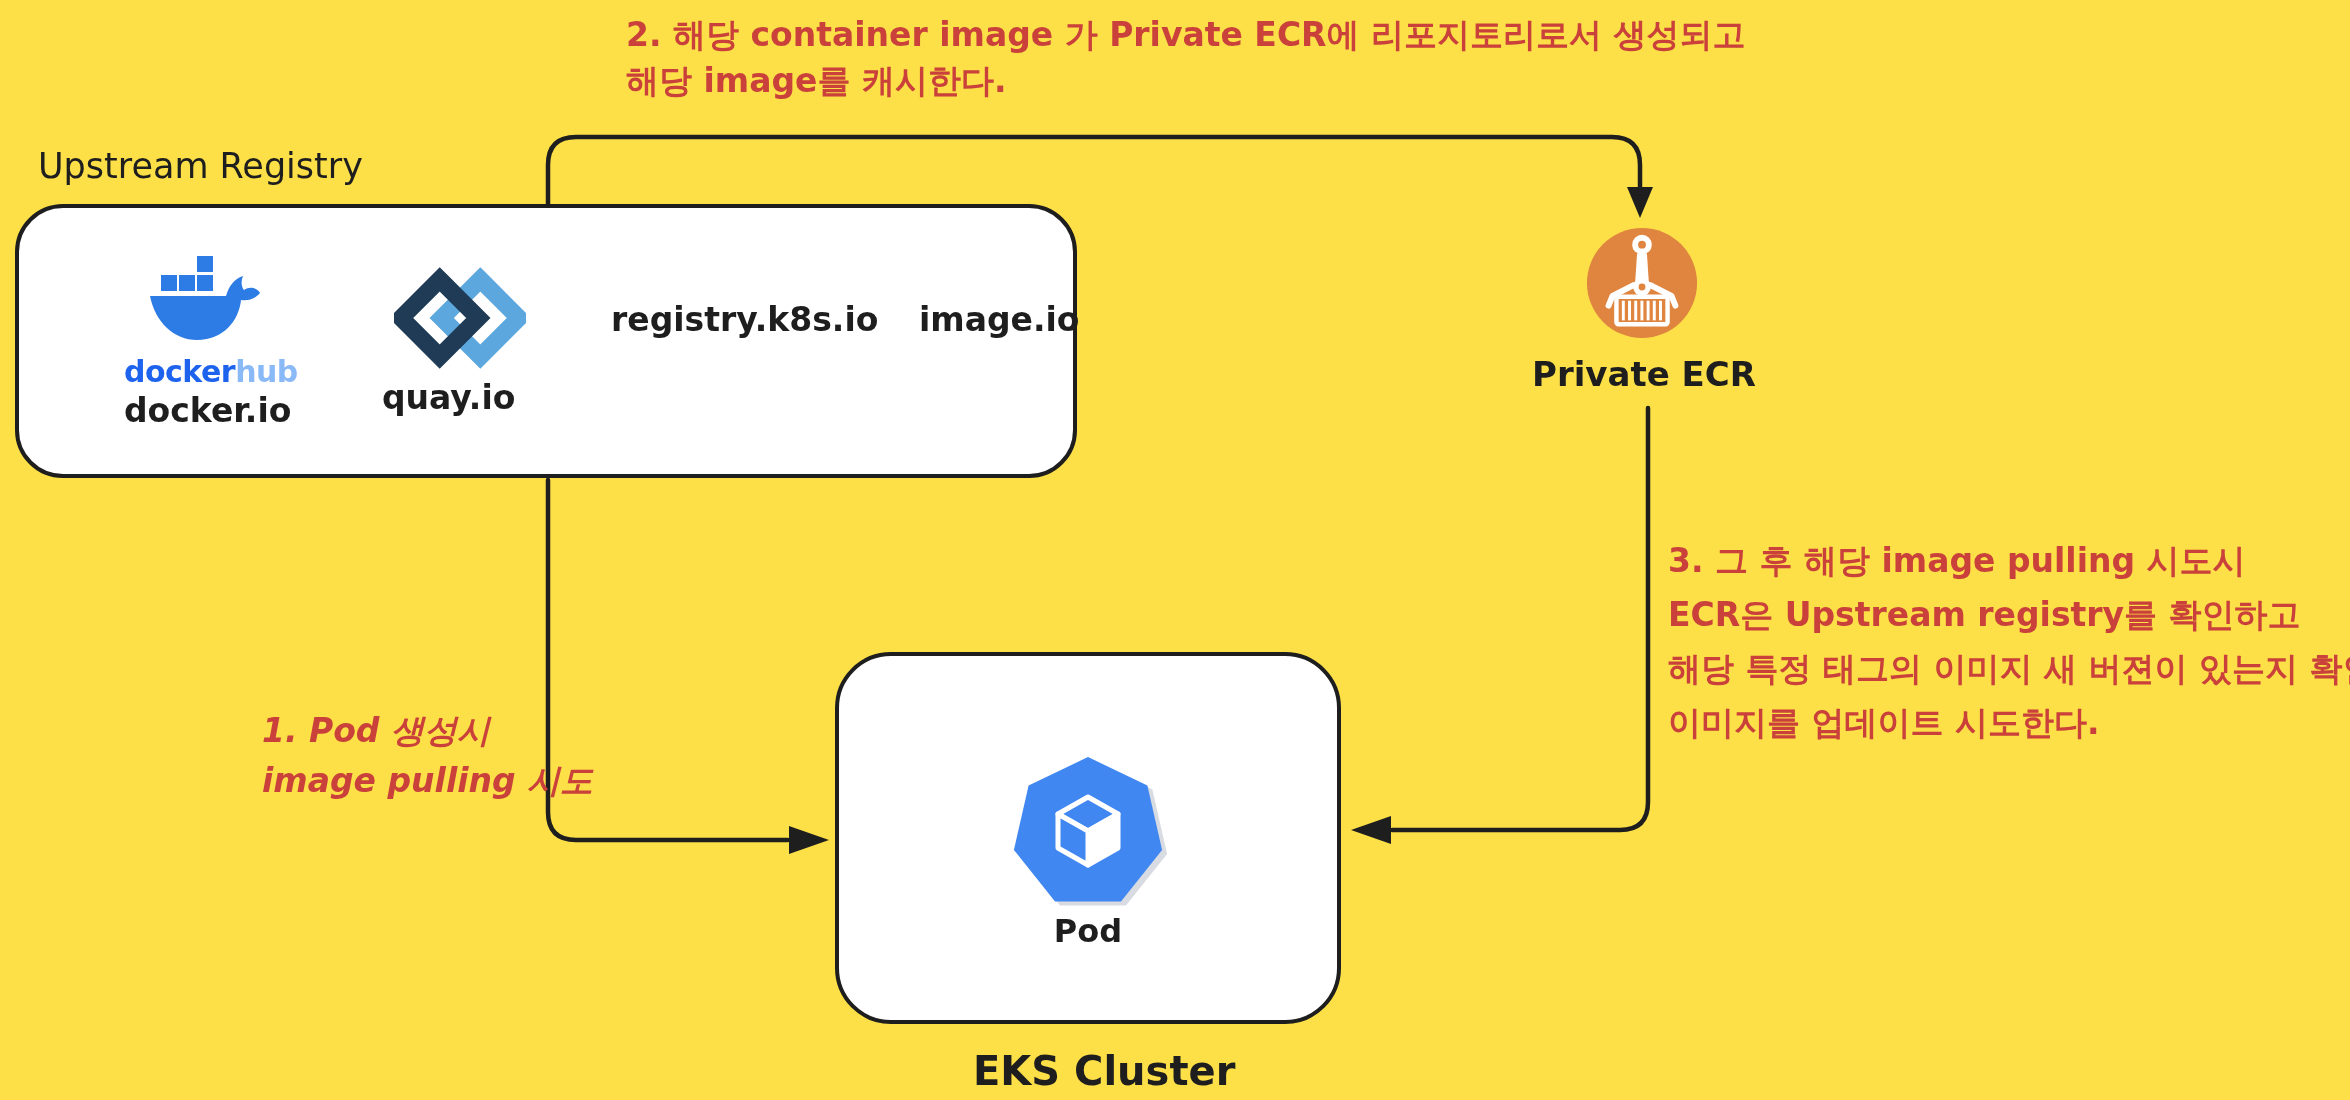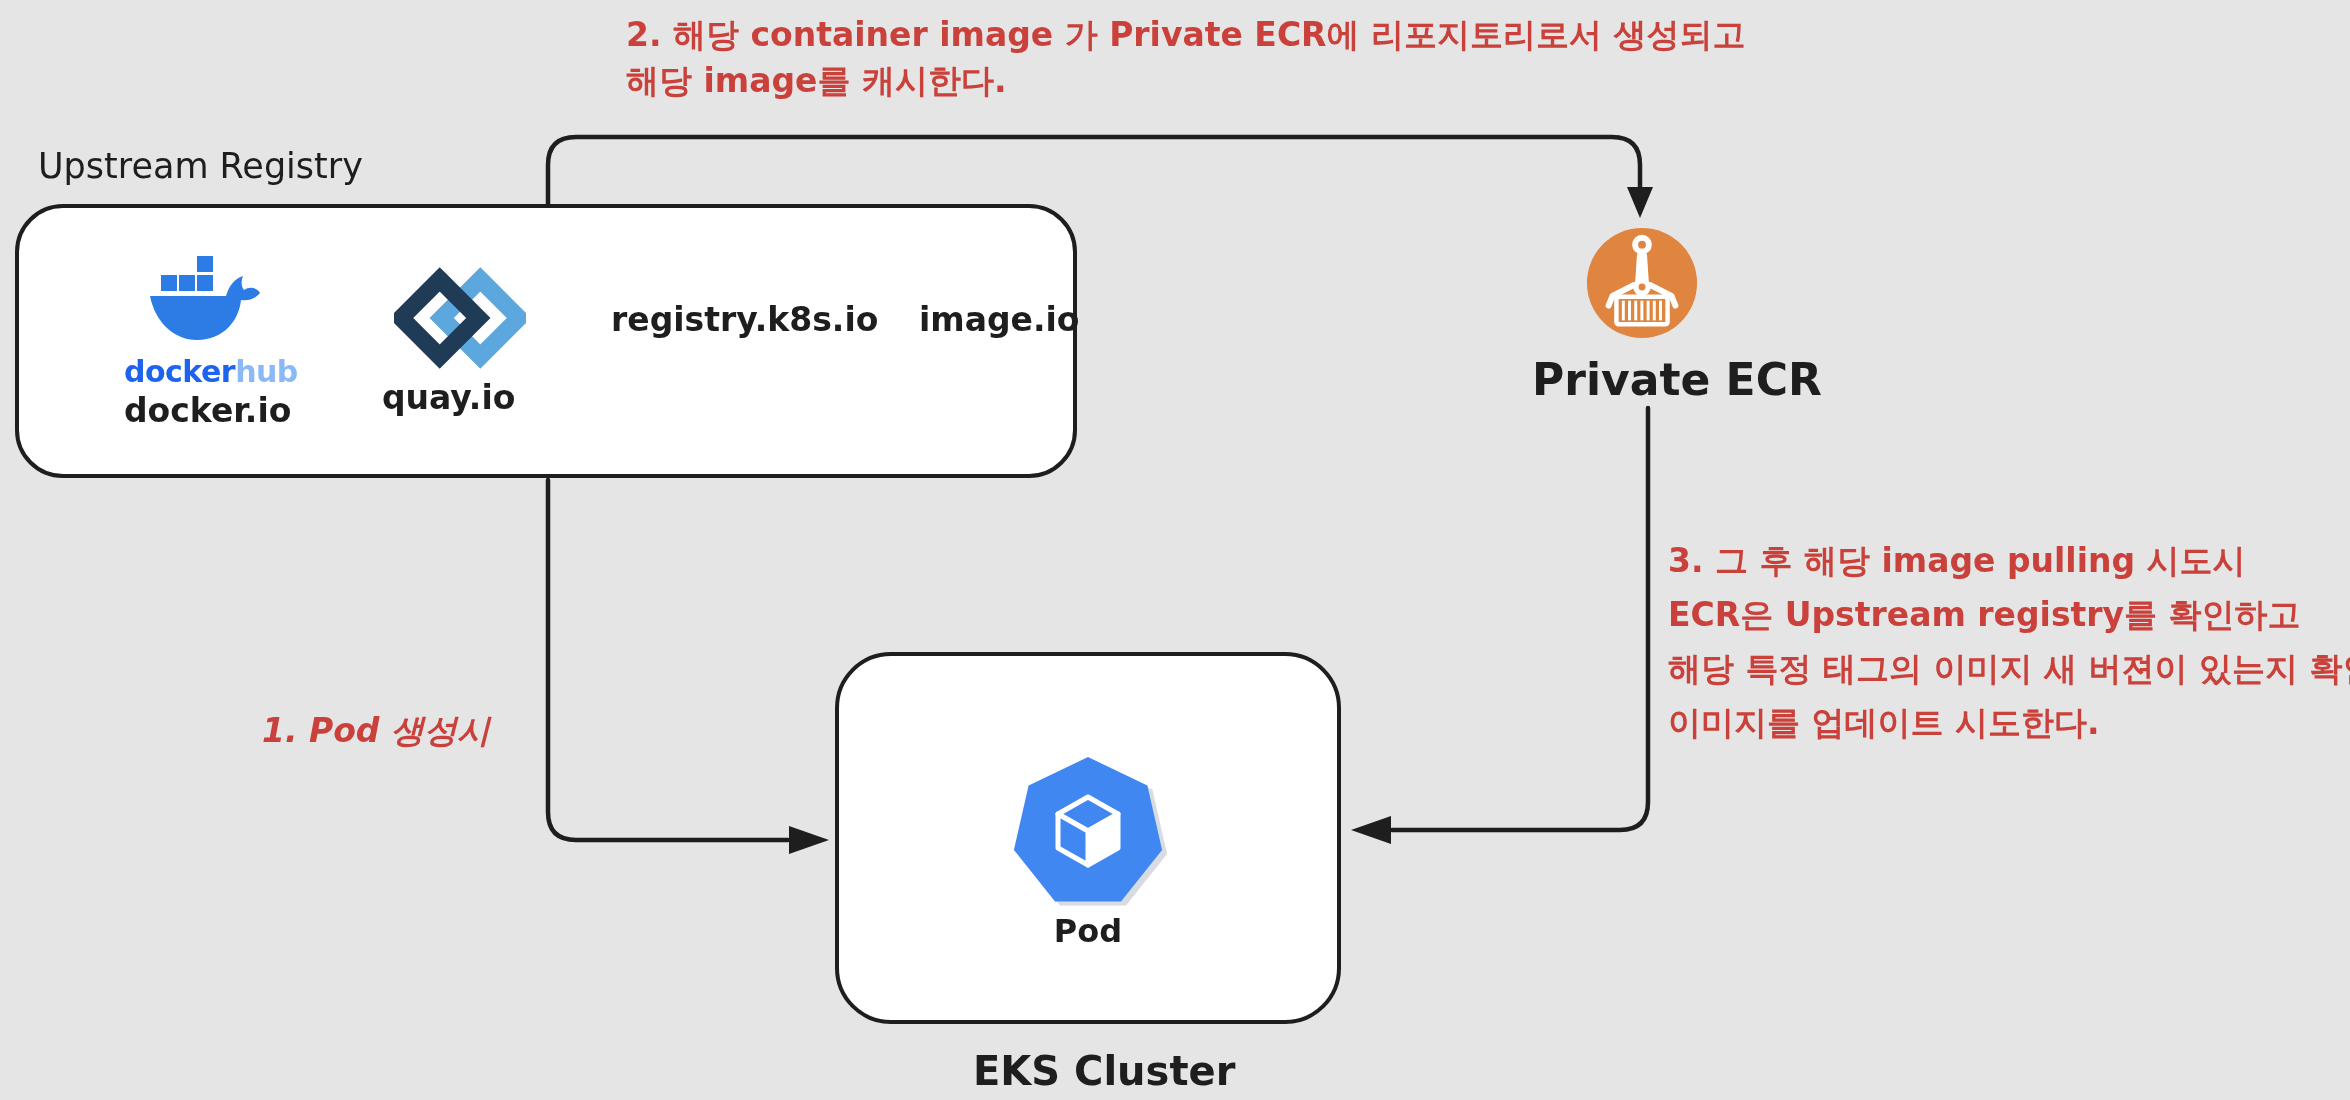--- a/index.html
+++ b/index.html
@@ -1,19 +1,19 @@
 <!DOCTYPE html>
 <html><head>
 <meta charset="utf-8">
 <style>
   html,body{margin:0;padding:0;background:#ffffff;}
   .canvas{
     position:relative;
     width:2350px;height:1100px;
-    background:#e5e5e5;
+    background:#fde047;
     font-family:"DejaVu Sans",sans-serif;
     color:#1e1e1e;
     overflow:hidden;
   }
   .abs{position:absolute;}
   svg{display:block;}
   .arrow-layer{position:absolute;left:0;top:0;}
 
   
   .hand{
@@ -120,32 +120,33 @@
       <g stroke="#ffffff" stroke-width="3">
         <line x1="41" y1="78" x2="41" y2="98"></line>
         <line x1="47.3" y1="78" x2="47.3" y2="98"></line>
         <line x1="53.6" y1="78" x2="53.6" y2="98"></line>
         <line x1="59.9" y1="78" x2="59.9" y2="98"></line>
         <line x1="66.2" y1="78" x2="66.2" y2="98"></line>
         <line x1="72.5" y1="78" x2="72.5" y2="98"></line>
         <line x1="78.8" y1="78" x2="78.8" y2="98"></line>
       </g>
     </svg>
-    <div class="hand center-text" style="position:absolute;left:-51px;top:130px;width:220px;font-size:44px;">Private ECR</div>
+    <div class="hand center-text" style="position:absolute;left:-51px;top:130px;width:220px;font-size:34px;">Private ECR</div>
   </div>
 
   <div class="abs annot annot-3" style="left:1668px;top:534px;">
     <div>3. 그 후 해당 image pulling 시도시</div>
     <div>ECR은 Upstream registry를 확인하고</div>
     <div>해당 특정 태그의 이미지 새 버젼이 있는지 확인하고</div>
     <div>이미지를 업데이트 시도한다.</div>
   </div>
 
   <div class="abs annot annot-1" style="left:262px;top:706px;font-style:italic;">
     <div>1. Pod 생성시</div>
+    <div>image pulling 시도</div>
   </div>
 
   <div class="node-box eks-box">
     <div class="abs" style="left:164px;top:96px;width:170px;">
       <svg width="170" height="160" viewBox="0 0 170 158">
         <polygon points="90,8 149.4,36.6 164.1,100.9 123,152.5 57,152.5 15.9,100.9 30.6,36.6" fill="#d8dce2"></polygon>
         <polygon points="85,4 144.4,32.6 159.1,96.9 118,148.5 52,148.5 10.9,96.9 25.6,32.6" fill="#4187f2"></polygon>
         <g stroke="#ffffff" stroke-width="5" stroke-linejoin="round">
           <polygon points="85,44 115,61 85,78 55,61" fill="#4187f2"></polygon>
           <polygon points="85,78 115,61 115,95 85,112" fill="#ffffff"></polygon>

